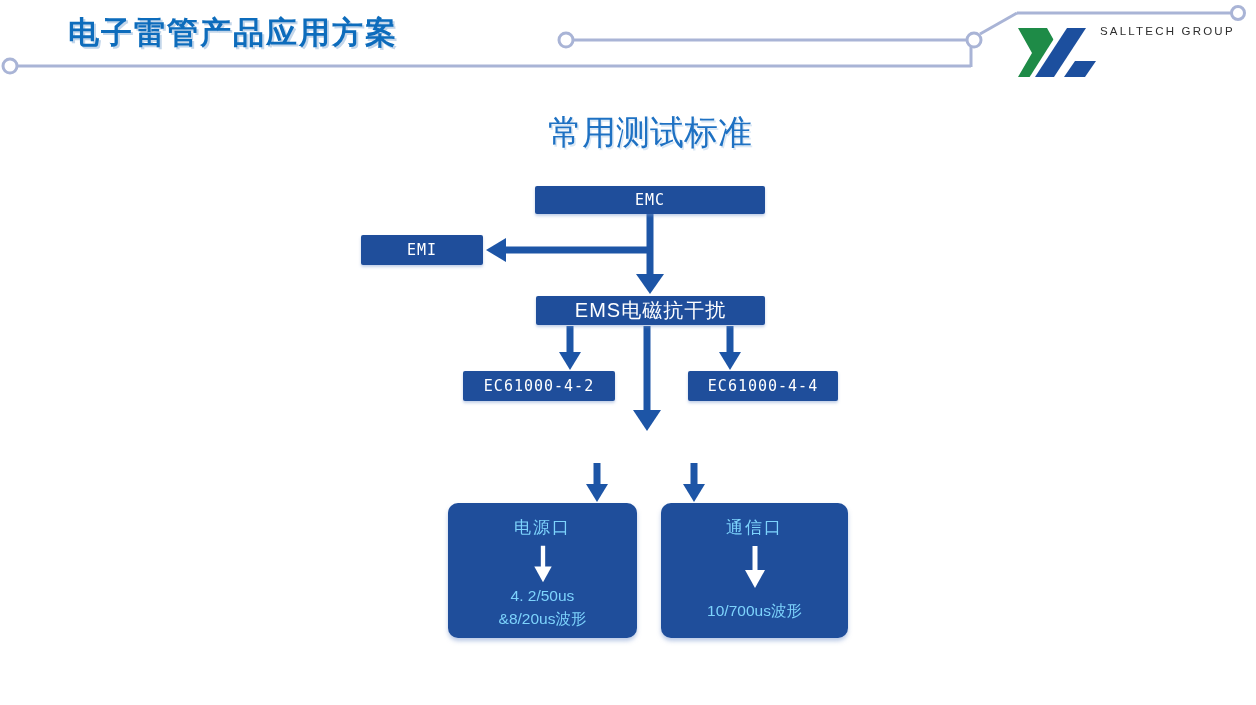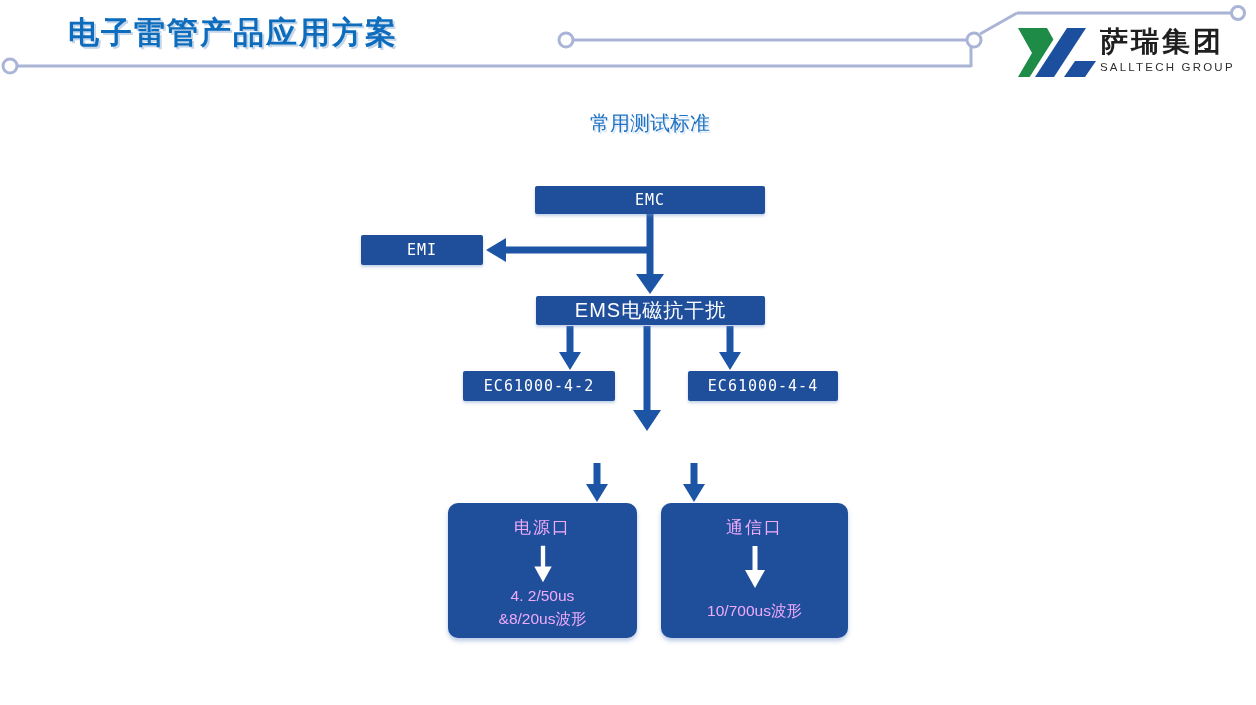--- a/index.html
+++ b/index.html
@@ -37,21 +37,21 @@
     line-height:36px;white-space:nowrap;
   }
   .logo-en{
     font-size:11.5px;color:#2e2e2e;letter-spacing:2.2px;
     line-height:14px;white-space:nowrap;
   }
   
   .section-title{
     position:absolute;left:450px;top:110px;width:400px;
     text-align:center;
-    font-size:20px;color:var(--heading-blue);
+    font-size:34px;color:var(--heading-blue);
     text-shadow:1.5px 1.5px 0 #dbe8f5;
     white-space:nowrap;
   }
   .connector-svg{position:absolute;left:0;top:0;width:1256px;height:705px;pointer-events:none;}
   .node{
     position:absolute;
     background:var(--node-blue);
     color:#ffffff;
     border-radius:2px;
     display:flex;align-items:center;justify-content:center;
@@ -65,21 +65,21 @@
   .node .cjk{font-size:20px;letter-spacing:1px;white-space:nowrap;}
   .node-emc{left:535px;top:186px;width:230px;height:28px;}
   .node-emi{left:361px;top:235px;width:122px;height:30px;}
   .node-ems{left:536px;top:296px;width:229px;height:29px;}
   .node-ec2{left:463px;top:371px;width:152px;height:30px;}
   .node-ec4{left:688px;top:371px;width:150px;height:30px;}
   .node-ec5{left:572px;top:432px;width:151px;height:30px;}
   .bigbox{
     position:absolute;
     background:var(--node-blue);
-    color:#f0abfc;border-radius:10px;
+    color:#7dd3fc;border-radius:10px;
     display:flex;flex-direction:column;align-items:center;
     box-shadow:0 3px 4px rgba(120,150,205,.5);
     z-index:2;
   }
   .box-power{left:448px;top:503px;width:189px;height:135px;}
   .box-comm{left:661px;top:503px;width:187px;height:135px;}
   .bigbox .box-title{font-size:17px;letter-spacing:2px;margin-top:13px;white-space:nowrap;}
   .bigbox .down-arrow{margin-top:5px;}
   .bigbox .wave{
     flex:1;display:flex;flex-direction:column;justify-content:center;
@@ -111,21 +111,20 @@
   <div class="page-title">电子雷管产品应用方案</div>
 
   <div class="logo">
     <svg class="logo-icon" viewBox="0 0 86 52" xmlns="http://www.w3.org/2000/svg">
       <polygon fill="#1e8b47" points="6,2 35,2 49,27 35,51 6,51 20,27"></polygon>
       <polygon fill="#ffffff" points="50,0 79,0 47,52 17,52"></polygon>
       <polygon fill="#1c4f9e" points="55,2 74,2 42,51 23,51"></polygon>
       <polygon fill="#1c4f9e" points="63,35 84,35 73,51 52,51"></polygon>
     </svg>
     <div class="logo-text">
-      <div class="logo-cn">萨瑞集团</div>
       <div class="logo-en">SALLTECH GROUP</div>
     </div>
   </div>
 
   <div class="section-title">常用测试标准</div>
 
   <svg class="connector-svg" viewBox="0 0 1256 705" xmlns="http://www.w3.org/2000/svg">
     <g stroke="#1d55a6" stroke-width="7" fill="none">
 
       <line x1="650" y1="214" x2="650" y2="276"></line>

